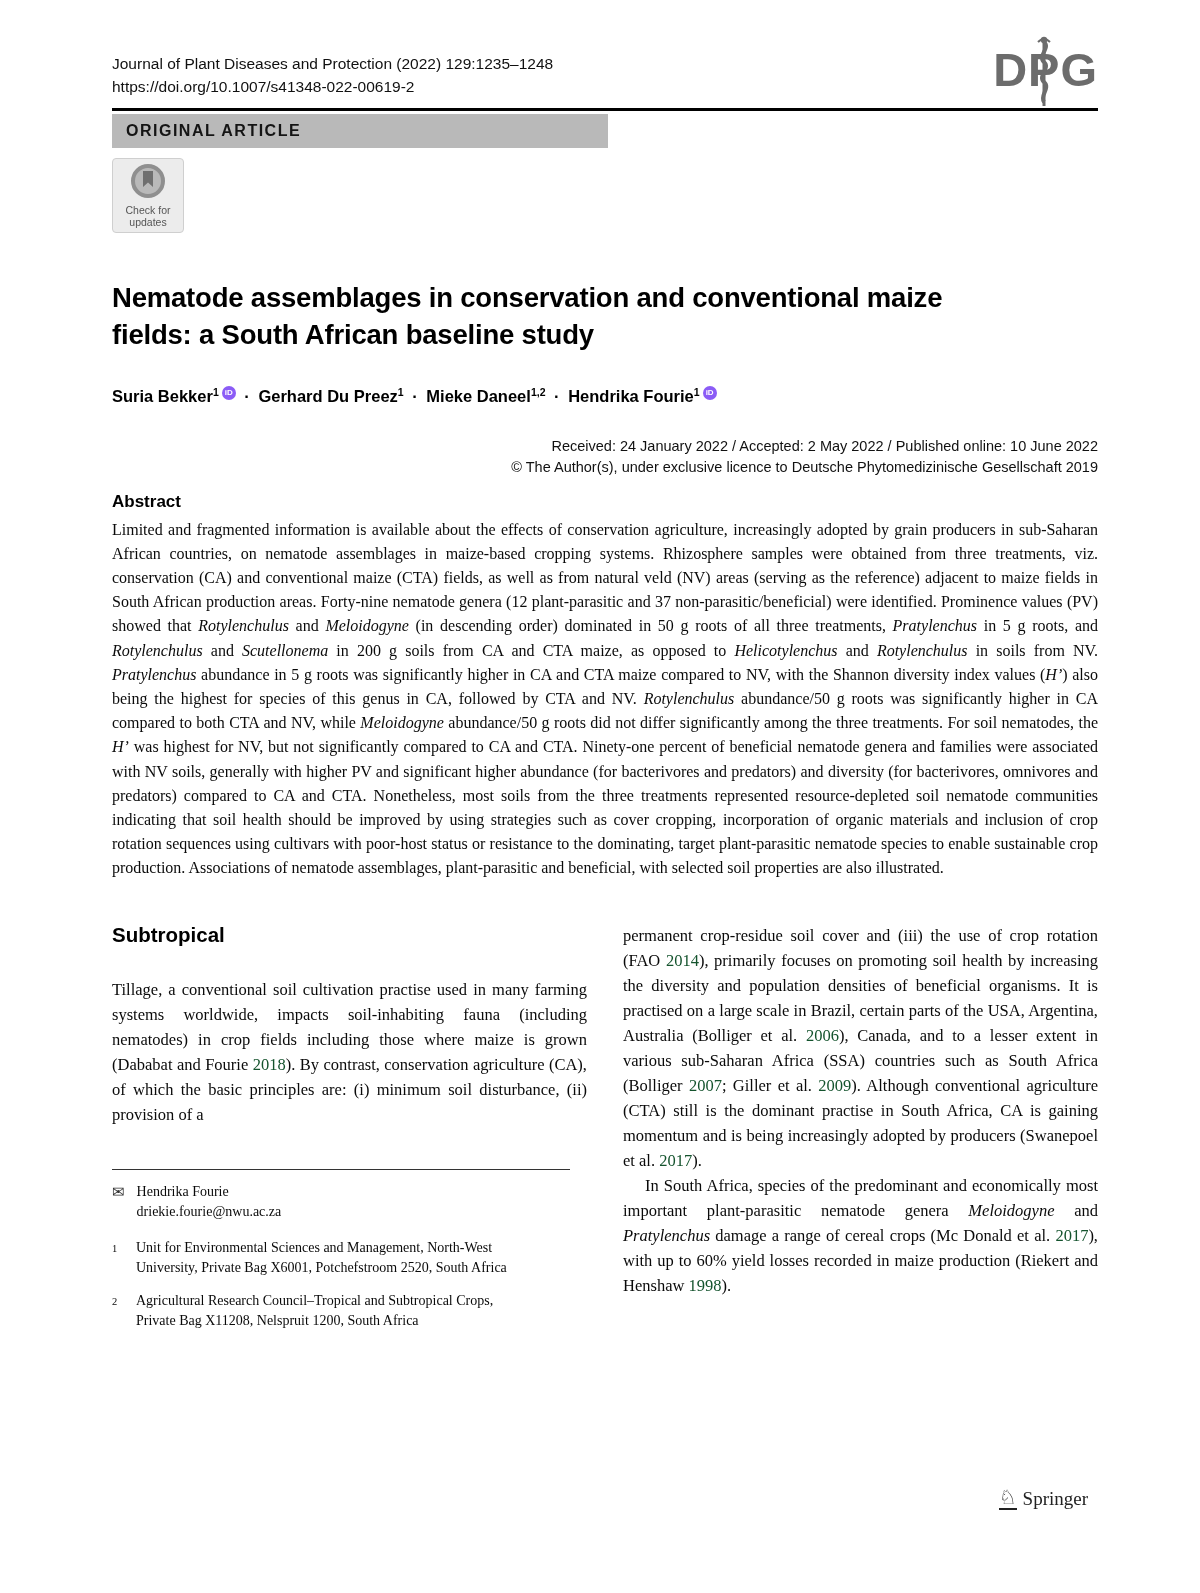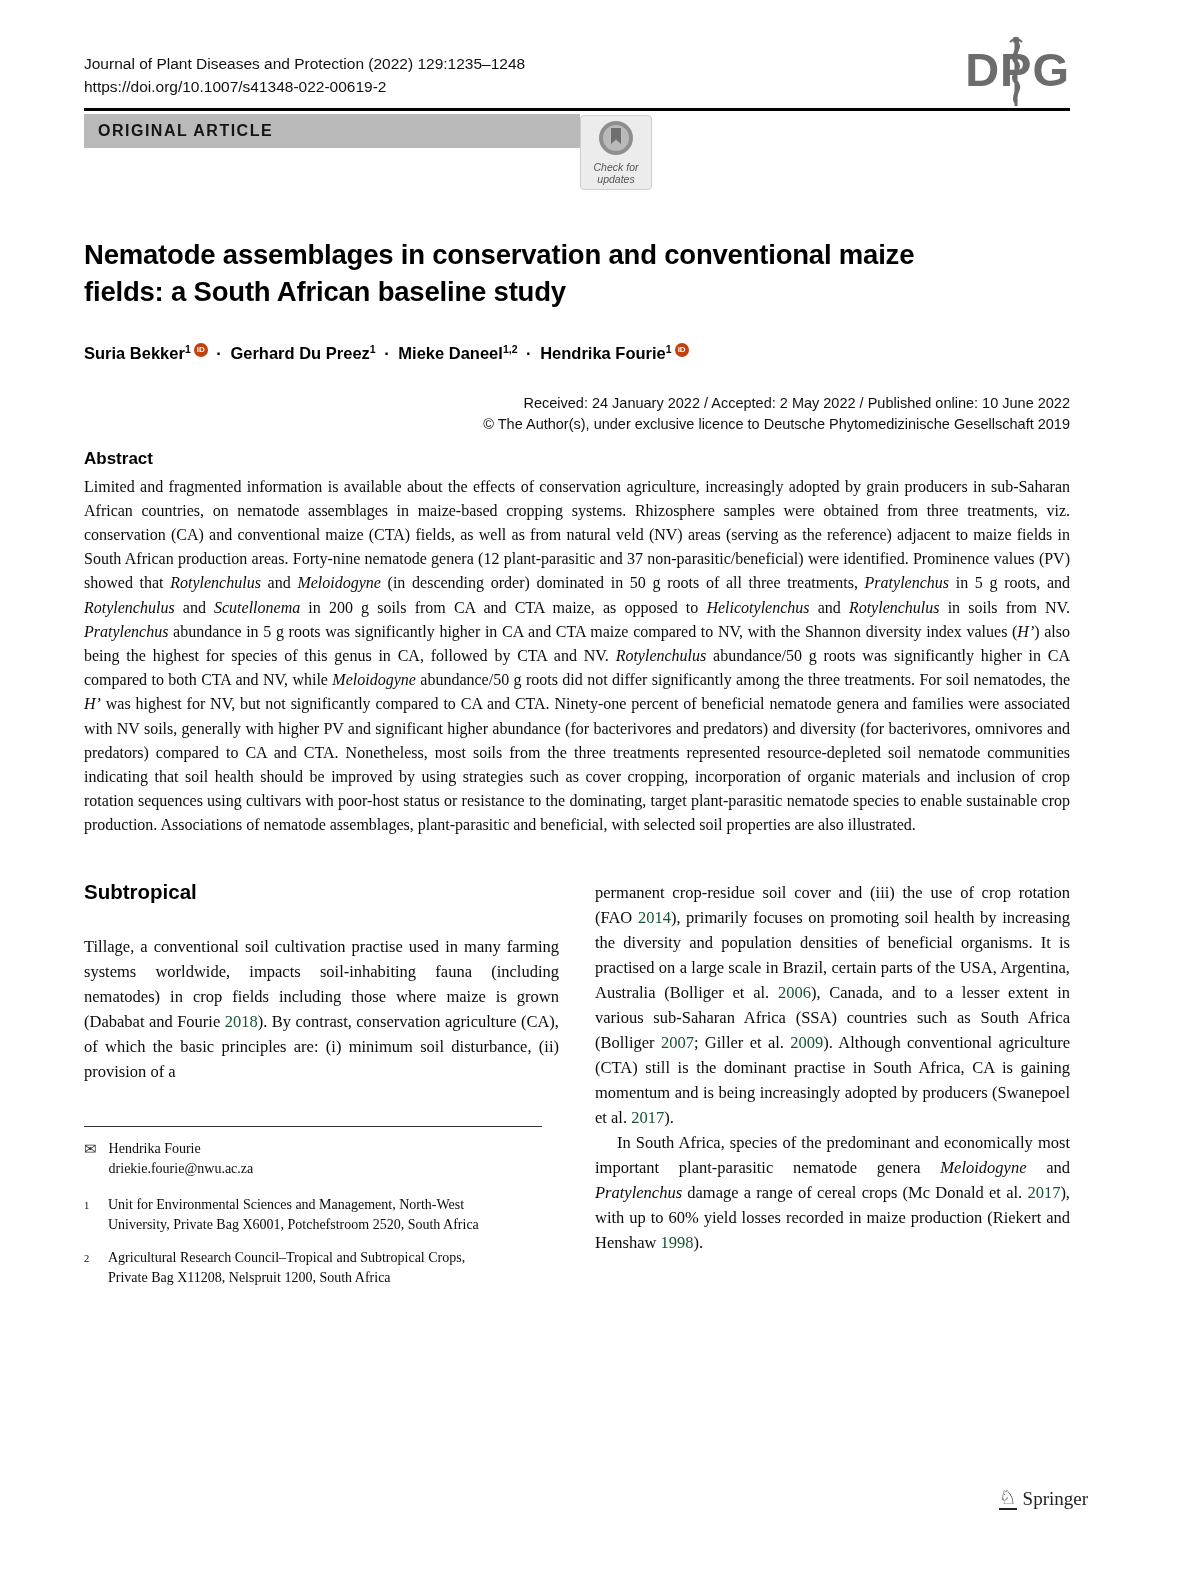--- a/index.html
+++ b/index.html
@@ -1,52 +1,52 @@
 <!DOCTYPE html>
 <html><head>
 <meta charset="utf-8">
 <style>
   html,body{margin:0;padding:0;}
   body{
     width:1200px;height:1593px;background:#ffffff;color:#000;
     font-family:"Liberation Sans",sans-serif;position:relative;overflow:hidden;
   }
-  .content{position:absolute;left:84px;top:0;width:986px;}
+  .content{position:absolute;left:112px;top:0;width:986px;}
 
   
   .topbar{display:flex;justify-content:space-between;align-items:flex-start;padding-top:52px;}
   .head-left{font-size:15.5px;line-height:23px;color:#111;}
   .doi-line{color:#111;text-decoration:none;display:inline-block;}
 
   .dpg{position:relative;font-weight:800;font-size:47px;letter-spacing:1px;color:#6c6c6c;
        line-height:1;margin-top:-6px;font-family:"Liberation Sans",sans-serif;}
   .dpg .dpg-mid{position:relative;display:inline-block;}
   .dpg svg{position:absolute;left:50%;top:-10px;transform:translateX(-50%);overflow:visible;}
 
   .rule{border-top:3px solid #000;margin-top:10px;}
 
   
-  .banner-row{display:flex;justify-content:flex-start;align-items:flex-start;margin-top:3px;}
+  .banner-row{display:flex;justify-content:center;align-items:flex-start;margin-top:3px;flex-direction:column;}
   .banner{background:#b9b9b9;width:482px;padding:8px 0 8px 14px;
           font-weight:700;font-size:16px;letter-spacing:1.5px;color:#141414;}
-  .check-badge{margin-top:1px;width:66px;background:#ececec;border:1px solid #cfcfcf;border-radius:4px;
-               text-align:center;padding:5px 2px 4px;cursor:pointer;font-style:italic;}
+  .check-badge{margin-top:10px;width:66px;background:#ececec;border:1px solid #cfcfcf;border-radius:4px;
+               text-align:center;padding:5px 2px 4px;cursor:pointer;}
   .cfu-ring{display:inline-block;width:26px;height:26px;border-radius:50%;border:4px solid #8f8f8f;
             background:#b9b9b9;position:relative;}
   .cfu-bookmark{position:absolute;left:8px;top:3px;width:10px;height:16px;background:#6f6f6f;
                 clip-path:polygon(0 0,100% 0,100% 100%,50% 72%,0 100%);}
   .cfu-text{font-size:10.5px;line-height:12px;color:#555;margin-top:2px;}
 
   
   .title{font-size:27.5px;line-height:37px;font-weight:700;max-width:905px;
          margin:46px 0 0 0;letter-spacing:-0.2px;color:#000;}
   .authors{margin-top:32px;font-size:16.5px;font-weight:700;color:#000;}
   .authors sup{font-size:10.5px;font-weight:700;}
   .auth-sep{font-weight:700;padding:0 4px;}
-  .orcid{display:inline-block;width:14px;height:14px;border-radius:50%;background:#c2410c;color:#fff;
+  .orcid{display:inline-block;width:14px;height:14px;border-radius:50%;background:#8b5cf6;color:#fff;
          font-size:8px;font-weight:700;text-align:center;line-height:14px;vertical-align:super;margin-left:3px;
          font-family:"Liberation Sans",sans-serif;}
 
   
   .dates{margin-top:30px;font-size:14.5px;line-height:21px;color:#111;text-align:right;}
 
   
   .abs-head{font-size:17px;font-weight:700;margin:14px 0 0 0;}
   .serif{font-family:"Liberation Serif",serif;}
   .abstract-body{font-size:16px;line-height:24.2px;text-align:justify;margin-top:6px;color:#0a0a0a;}

